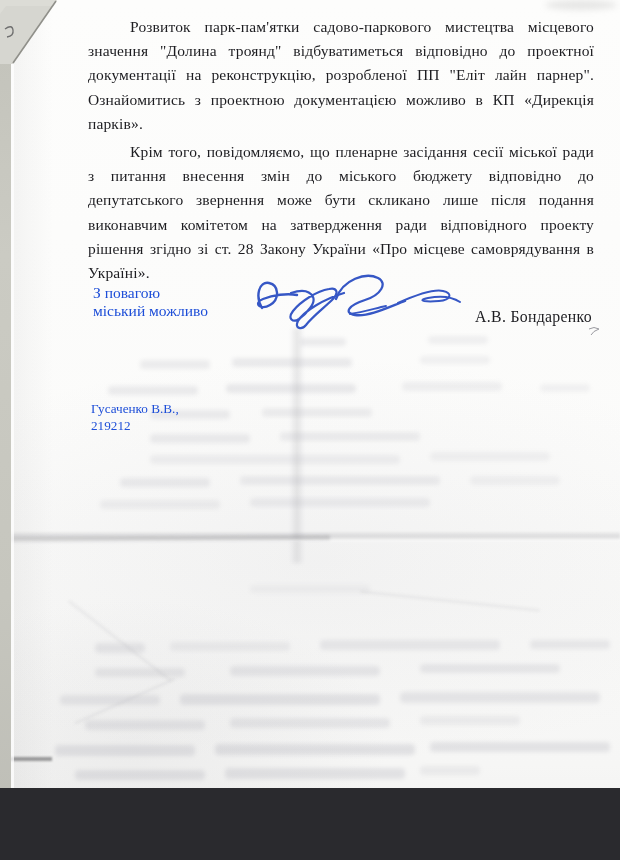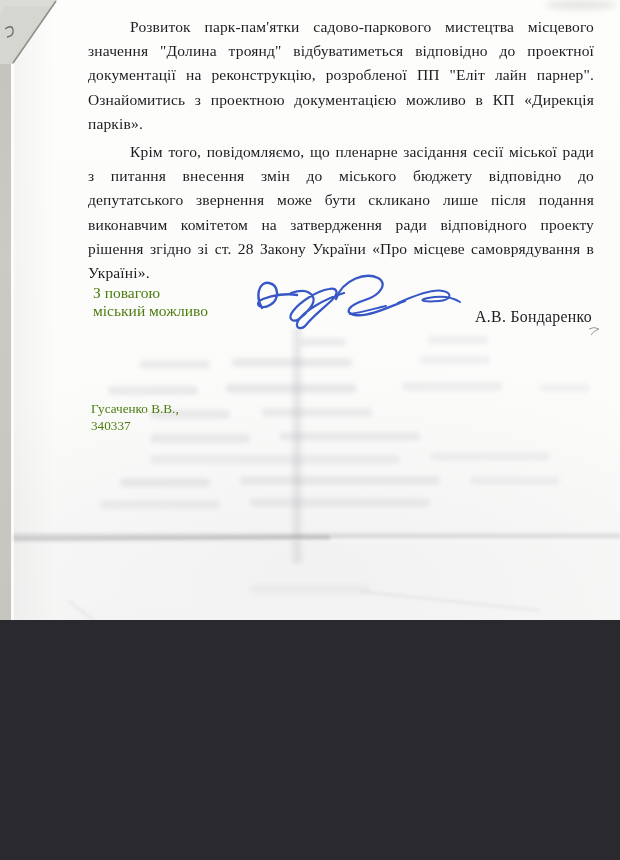--- a/index.html
+++ b/index.html
@@ -1,17 +1,17 @@
 <!DOCTYPE html>
 <html><head>
 <meta charset="utf-8">
 <style>
   html,body{margin:0;padding:0;}
   body{width:620px;height:860px;background:#2a2a2e;font-family:"Liberation Serif","DejaVu Serif",serif;}
-  .scan{position:relative;width:620px;height:620px;overflow:hidden;background:#fbfbf9;}
+  .scan{position:relative;width:620px;height:788px;overflow:hidden;background:#fbfbf9;}
 
   
   .left-strip{position:absolute;left:0;top:0;width:11px;height:852px;
     background:linear-gradient(180deg,#c2c2ba,#cbcbc3 30%,#c6c6be 70%,#bdbdb6);}
   .strip-highlight{position:absolute;left:11px;top:0;width:3px;height:852px;background:rgba(255,255,255,.75);}
 
   
   .paper{position:absolute;left:11px;top:0;width:609px;height:849px;
     background:
       linear-gradient(90deg,rgba(120,120,120,.07),rgba(0,0,0,0) 7%),
@@ -26,26 +26,26 @@
     background:rgba(150,150,150,.22);filter:blur(3px);border-radius:50%;}
 
   
   .body-text{position:absolute;left:88px;top:15px;width:506px;
     font-size:15.5px;line-height:24.2px;color:#1d1d21;text-align:justify;
     letter-spacing:.15px;word-spacing:1.5px;}
   .body-text p{margin:0;text-indent:42px;}
   .body-text p + p{margin-top:4px;}
 
   
-  .closing-left{position:absolute;left:93px;top:284px;font-size:15.5px;line-height:18px;color:#4d7c0f;}
+  .closing-left{position:absolute;left:93px;top:284px;font-size:15.5px;line-height:18px;color:#1d4ed8;}
   .signer-name{position:absolute;right:28px;top:308px;font-size:15.8px;color:#1d1d21;letter-spacing:.3px;}
   .signature-svg{position:absolute;left:246px;top:268px;}
 
   
-  .footer{position:absolute;left:91px;top:401px;font-size:13.2px;line-height:16.5px;color:#4d7c0f;}
+  .footer{position:absolute;left:91px;top:401px;font-size:13.2px;line-height:16.5px;color:#1d4ed8;}
 
   
   .fold-main{position:absolute;left:0;top:531px;width:620px;height:12px;
     background:linear-gradient(180deg,rgba(0,0,0,0),rgba(138,138,144,.26) 45%,rgba(255,255,255,.5) 80%,rgba(0,0,0,0));
     filter:blur(1px);}
   .fold-main2{position:absolute;left:0;top:536px;width:330px;height:5px;
     background:rgba(128,128,133,.28);filter:blur(1.6px);transform:rotate(-.35deg);}
   .fold-vert{position:absolute;left:290px;top:328px;width:14px;height:235px;
     background:linear-gradient(90deg,rgba(0,0,0,0),rgba(148,148,156,.22),rgba(0,0,0,0));filter:blur(2px);}
   .wrinkle{position:absolute;background:rgba(150,150,156,.18);filter:blur(1.5px);}
@@ -141,21 +141,21 @@
       <path stroke-width="2.3" d="M90,31 C97,11 120,4 132,10 C142,15 135,27 119,32 C103,37 97,45 109,47 C123,49 143,39 159,33"></path>
       <path stroke-width="2.0" d="M152,35 C170,27 188,21 197,23 C207,25 205,32 193,33 C181,34 169,33 182,30 C197,27 208,30 214,34"></path>
       <path stroke-width="1.9" d="M104,46 C118,44 130,40 140,38"></path>
     </g>
   </svg>
 
   <div class="signer-name">А.В. Бондаренко</div>
 
   <div class="footer">
     <div>Гусаченко В.В.,</div>
-    <div>340337</div>
+    <div>219212</div>
   </div>
 
   <div class="left-strip"></div>
   <div class="strip-highlight"></div>
 
   <svg class="corner-svg" width="72" height="72" viewBox="0 0 72 72">
     <polygon points="0,0 57,0 13,64 0,64" fill="#d6d6d0"></polygon>
     <polygon points="0,0 57,0 53,6 6,6 0,14" fill="#dcdcd6"></polygon>
     <path d="M56,1 L13,63" stroke="#90908a" stroke-width="1.6" fill="none"></path>
     <path d="M5,29 q7,-5 8,1 q1,6 -6,7" stroke="#6f6f6f" stroke-width="1.3" fill="none"></path>

